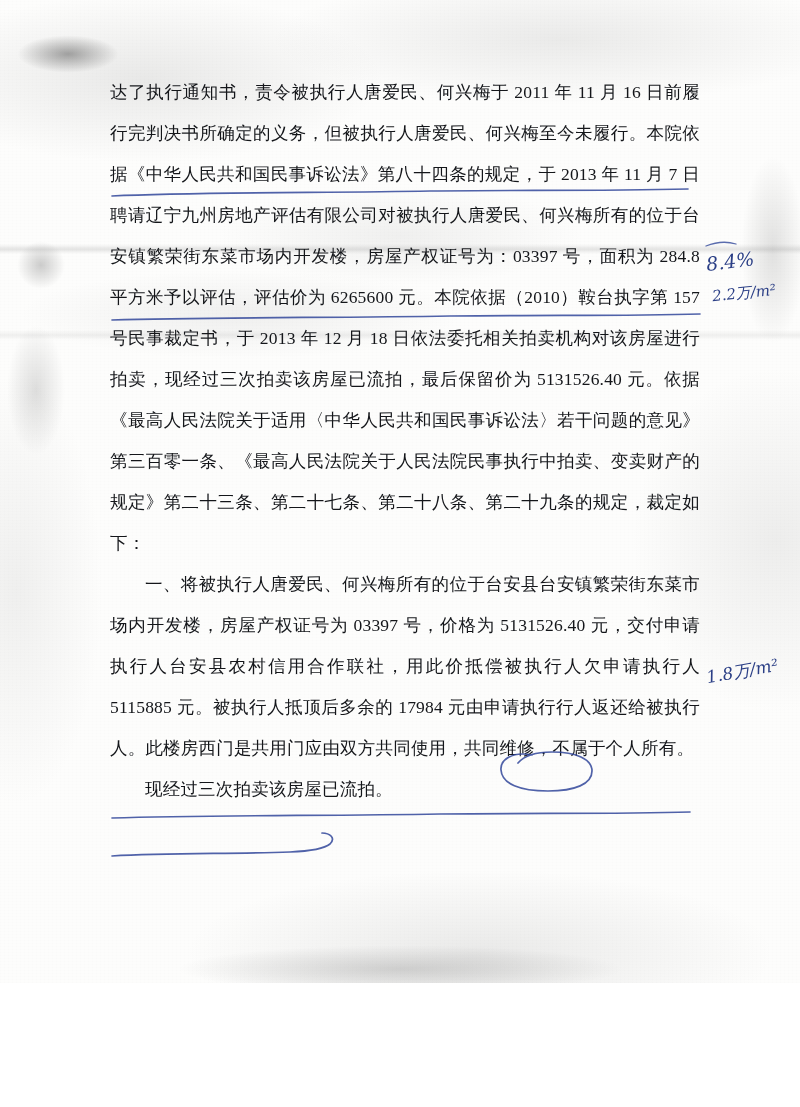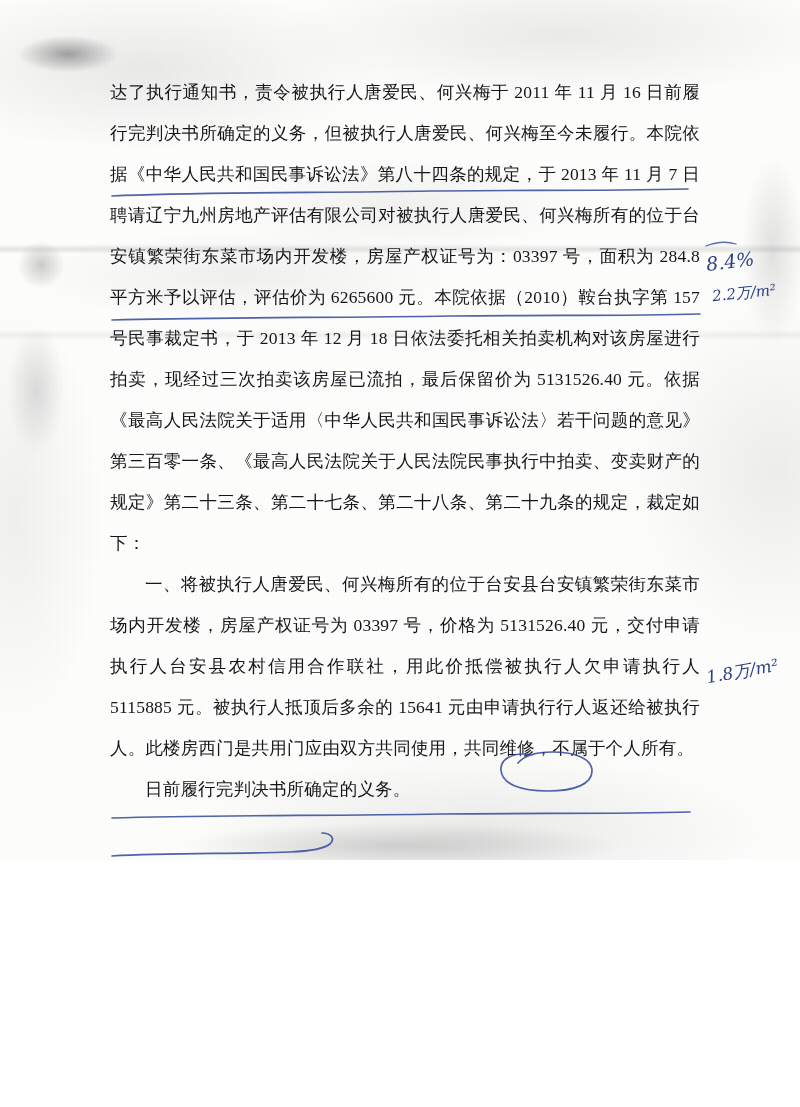--- a/index.html
+++ b/index.html
@@ -6,21 +6,21 @@
     margin: 0;
     padding: 0;
     background: #ffffff;
   }
   body {
     font-family: "Liberation Serif", "DejaVu Serif", serif;
   }
   #page {
     position: relative;
     width: 800px;
-    height: 860px;
+    height: 983px;
     margin: 0 auto;
     background: #fdfdfc;
     overflow: hidden;
   }
 
   
   .scan-tex {
     position: absolute;
     inset: 0;
     pointer-events: none;
@@ -165,22 +165,22 @@
   <div class="smudge-top-left"></div>
   <div class="smudge-left-1"></div>
   <div class="smudge-left-2"></div>
   <div class="smudge-right-1"></div>
   <div class="smudge-bottom"></div>
   <div class="crease crease-1"></div>
   <div class="crease crease-2"></div>
 
   <div class="doc-body">
     <p class="para">达了执行通知书，责令被执行人唐爱民、何兴梅于 2011 年 11 月 16 日前履行完判决书所确定的义务，但被执行人唐爱民、何兴梅至今未履行。本院依据《中华人民共和国民事诉讼法》第八十四条的规定，于 2013 年 11 月 7 日聘请辽宁九州房地产评估有限公司对被执行人唐爱民、何兴梅所有的位于台安镇繁荣街东菜市场内开发楼，房屋产权证号为：03397 号，面积为 284.8 平方米予以评估，评估价为 6265600 元。本院依据（2010）鞍台执字第 157 号民事裁定书，于 2013 年 12 月 18 日依法委托相关拍卖机构对该房屋进行拍卖，现经过三次拍卖该房屋已流拍，最后保留价为 5131526.40 元。依据《最高人民法院关于适用〈中华人民共和国民事诉讼法〉若干问题的意见》第三百零一条、《最高人民法院关于人民法院民事执行中拍卖、变卖财产的规定》第二十三条、第二十七条、第二十八条、第二十九条的规定，裁定如下：</p>
-    <p class="para indent">一、将被执行人唐爱民、何兴梅所有的位于台安县台安镇繁荣街东菜市场内开发楼，房屋产权证号为 03397 号，价格为 5131526.40 元，交付申请执行人台安县农村信用合作联社，用此价抵偿被执行人欠申请执行人 5115885 元。被执行人抵顶后多余的 15641 元由申请执行行人返还给被执行人。此楼房西门是共用门应由双方共同使用，共同维修，不属于个人所有。</p>
-    <p class="para indent">日前履行完判决书所确定的义务。</p>
+    <p class="para indent">一、将被执行人唐爱民、何兴梅所有的位于台安县台安镇繁荣街东菜市场内开发楼，房屋产权证号为 03397 号，价格为 5131526.40 元，交付申请执行人台安县农村信用合作联社，用此价抵偿被执行人欠申请执行人 5115885 元。被执行人抵顶后多余的 17984 元由申请执行行人返还给被执行人。此楼房西门是共用门应由双方共同使用，共同维修，不属于个人所有。</p>
+    <p class="para indent">现经过三次拍卖该房屋已流拍。</p>
   </div>
 
   <div class="ink-layer">
     <svg viewBox="0 0 800 1107" xmlns="http://www.w3.org/2000/svg">
 
       <path class="ink" d="M112 196 C 200 192, 330 193, 430 191 C 520 190, 600 191, 688 189"></path>
 
       <path class="ink" d="M112 320 C 210 317, 340 318, 450 316 C 560 315, 630 316, 700 314"></path>
 
       <path class="ink" d="M532 755 C 512 751, 500 760, 501 770 C 502 784, 520 791, 548 791 C 575 791, 592 784, 592 771 C 592 759, 576 752, 552 752 C 536 752, 524 756, 518 763"></path>

